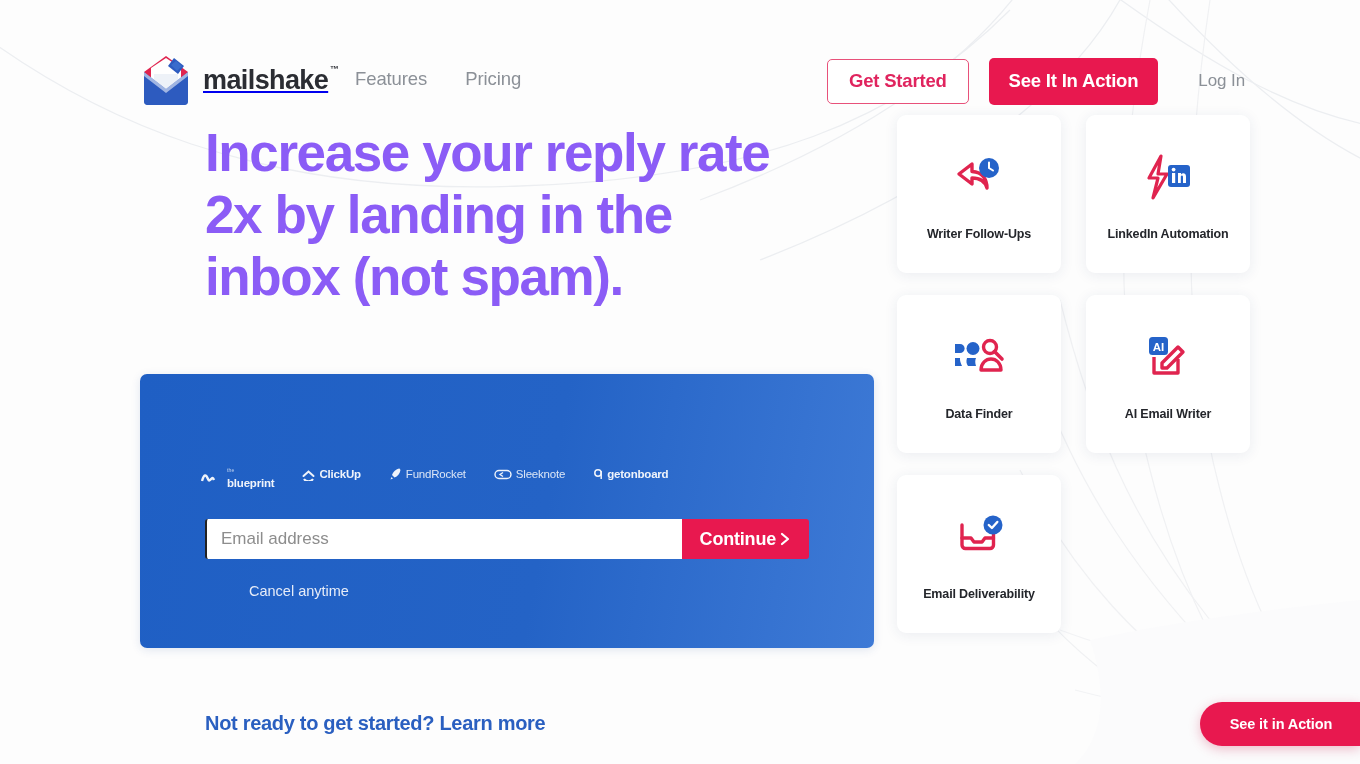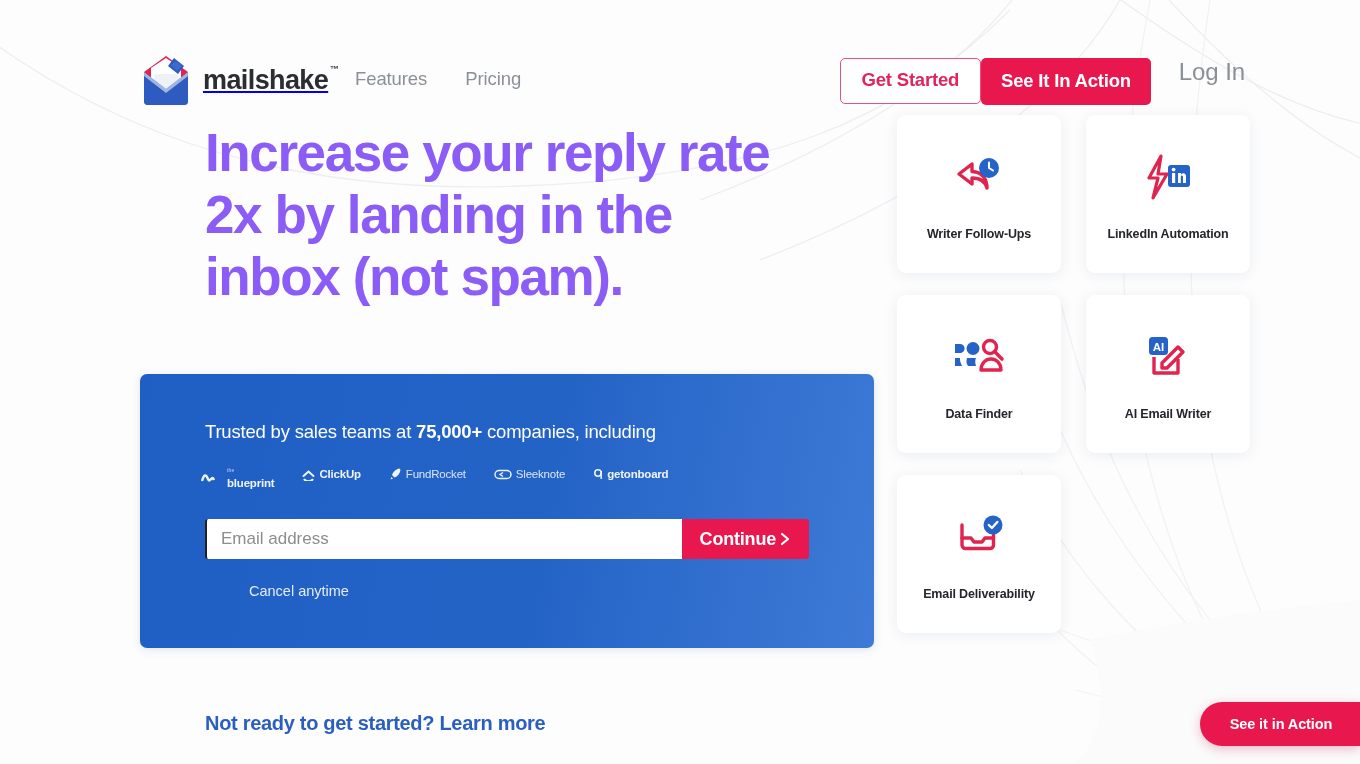--- a/index.html
+++ b/index.html
@@ -38,21 +38,21 @@
     position: absolute; top: -2px; right: -10px;
   }
   .nav-links { position: absolute; left: 355px; top: 68px; display: flex; gap: 38px; }
   .nav-link {
     font-size: 18.5px; color: #8b9097; text-decoration: none;
     letter-spacing: -0.1px;
     text-align: right;
   }
   .header-actions {
     position: absolute; right: 115px; top: 58px;
-    display: flex; align-items: flex-start; 
+    display: flex; align-items: center; gap: 20px;
   }
   .btn-outline {
     border: 1.5px solid #e8517a;
     color: #e0245e;
     background: #ffffff;
     font-size: 18.5px; font-weight: bold;
     padding: 12px 21px 13px 21px;
     border-radius: 5px;
     letter-spacing: -0.2px;
     cursor: pointer;
@@ -63,22 +63,22 @@
     color: #ffffff;
     background: #e8184f;
     font-size: 18.5px; font-weight: bold;
     padding: 13.5px 20px 14.5px 20px;
     border-radius: 5px;
     letter-spacing: -0.2px;
     cursor: pointer;
     line-height: 1;
   }
   .login-link {
-    font-size: 24px; color: #8b9097; text-decoration: none;
-    letter-spacing: -0.1px; margin-left: 28px;
+    font-size: 17px; color: #8b9097; text-decoration: none;
+    letter-spacing: -0.1px; margin-left: 20px;
   }
 
   
   .hero-heading {
     position: absolute; left: 205px; top: 122px;
     width: 600px;
     font-size: 53px; line-height: 62px;
     font-weight: bold; color: #8b5cf6;
     letter-spacing: -1.4px;
     z-index: 3;
@@ -239,23 +239,20 @@
       <button class="btn-outline">Get Started</button>
       <button class="btn-solid">See It In Action</button>
       <a class="login-link" href="#">Log In</a>
     </div>
   </div>
 
   <h1 class="hero-heading">Increase your reply rate 2x by landing in the inbox (not spam).</h1>
 
   <div class="blue-card">
 
-    <div class="trusted-text">
-      <span>Trusted by sales teams at </span><b>75,000+</b><span> companies, including</span>
-    </div>
 
     <div class="brand-row">
       <div class="brand">
         <svg width="22" height="14" viewBox="0 0 22 14">
           <path d="M1 9 C3 2 5 2 7 7 C9 12 11 2 13 8" stroke="#fff" stroke-width="2.4" fill="none"></path>
         </svg>
         <span>
           <span class="brand-sub">the</span>
           <span class="brand-name">blueprint</span>
         </span>

